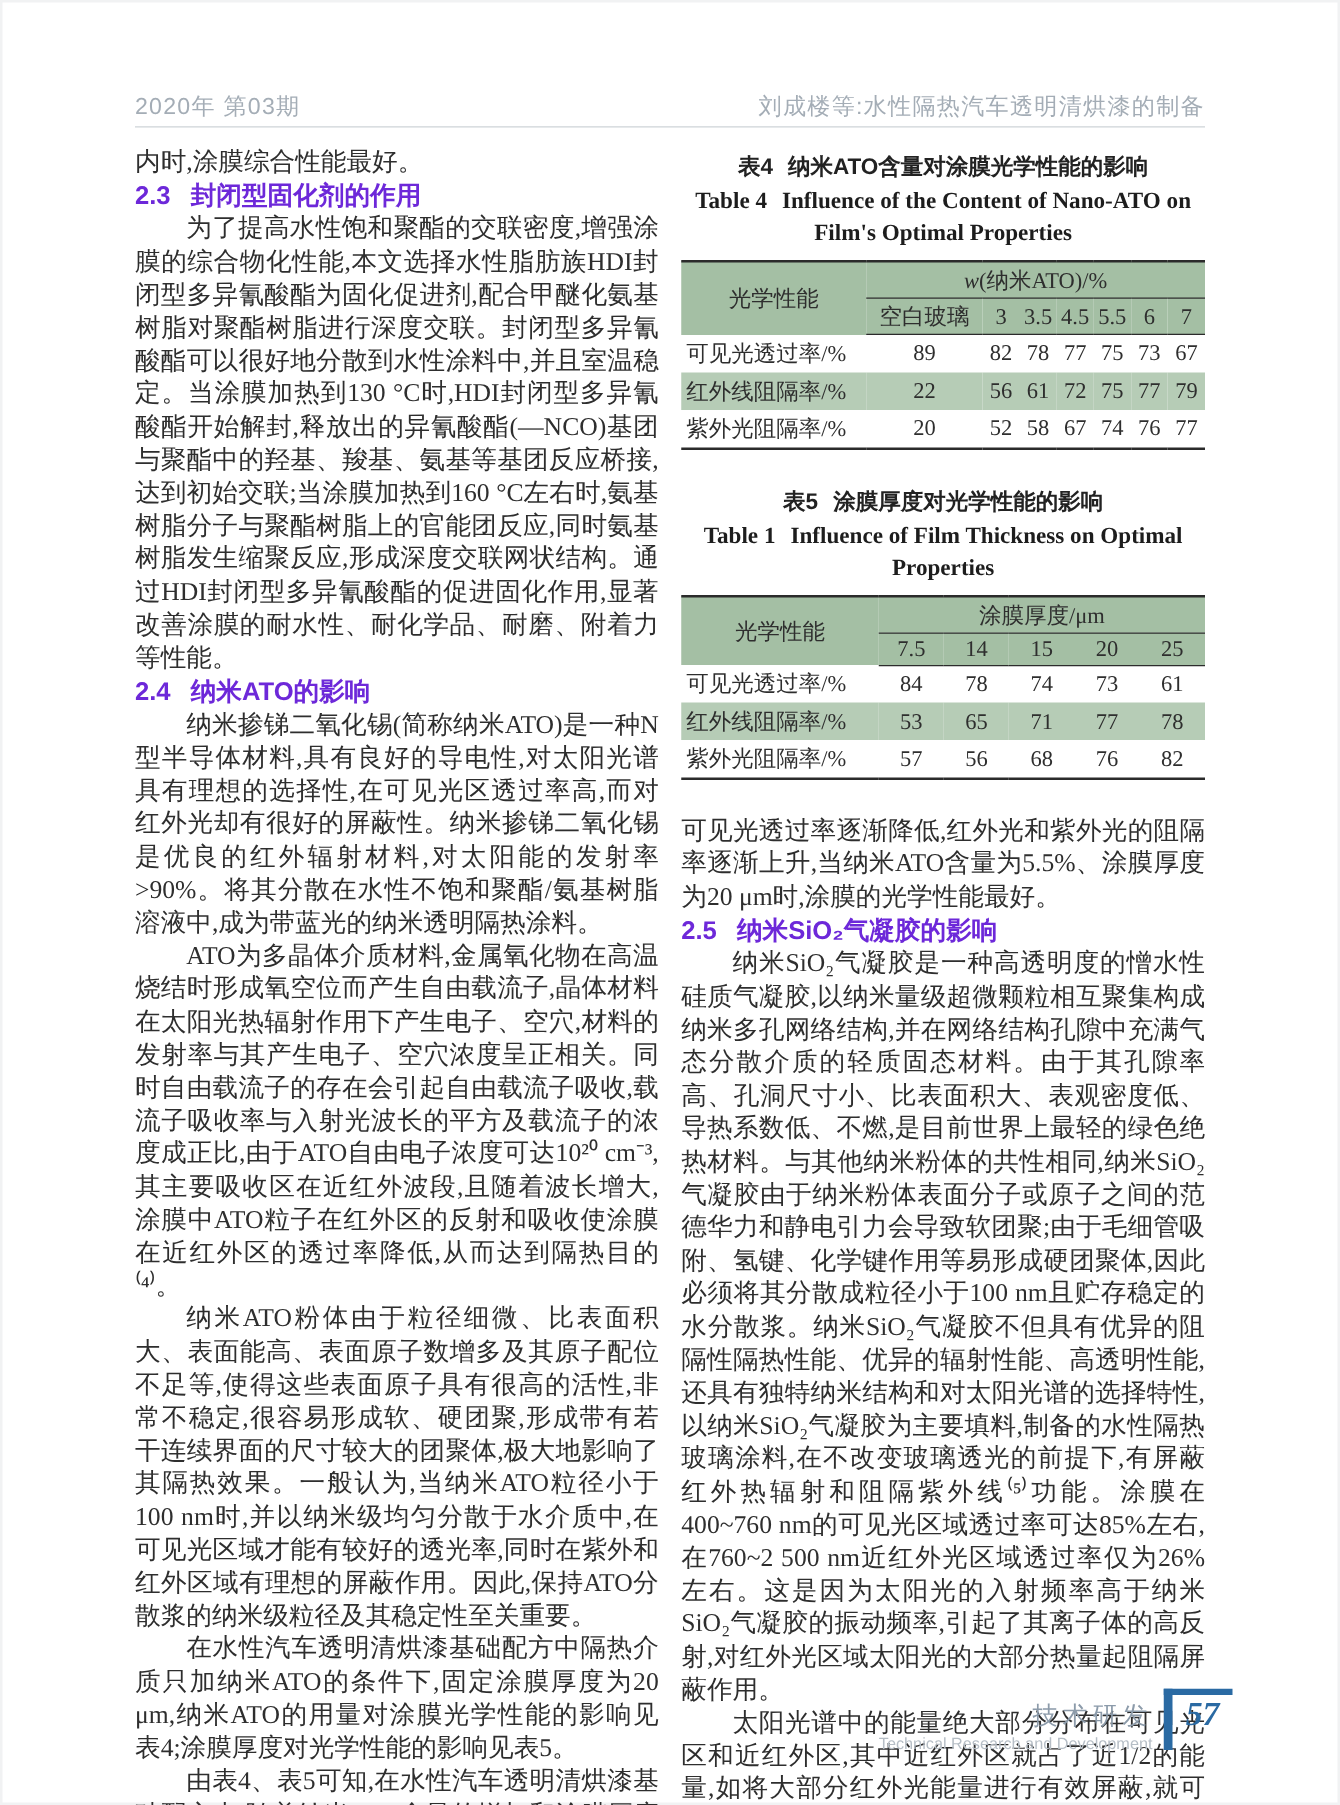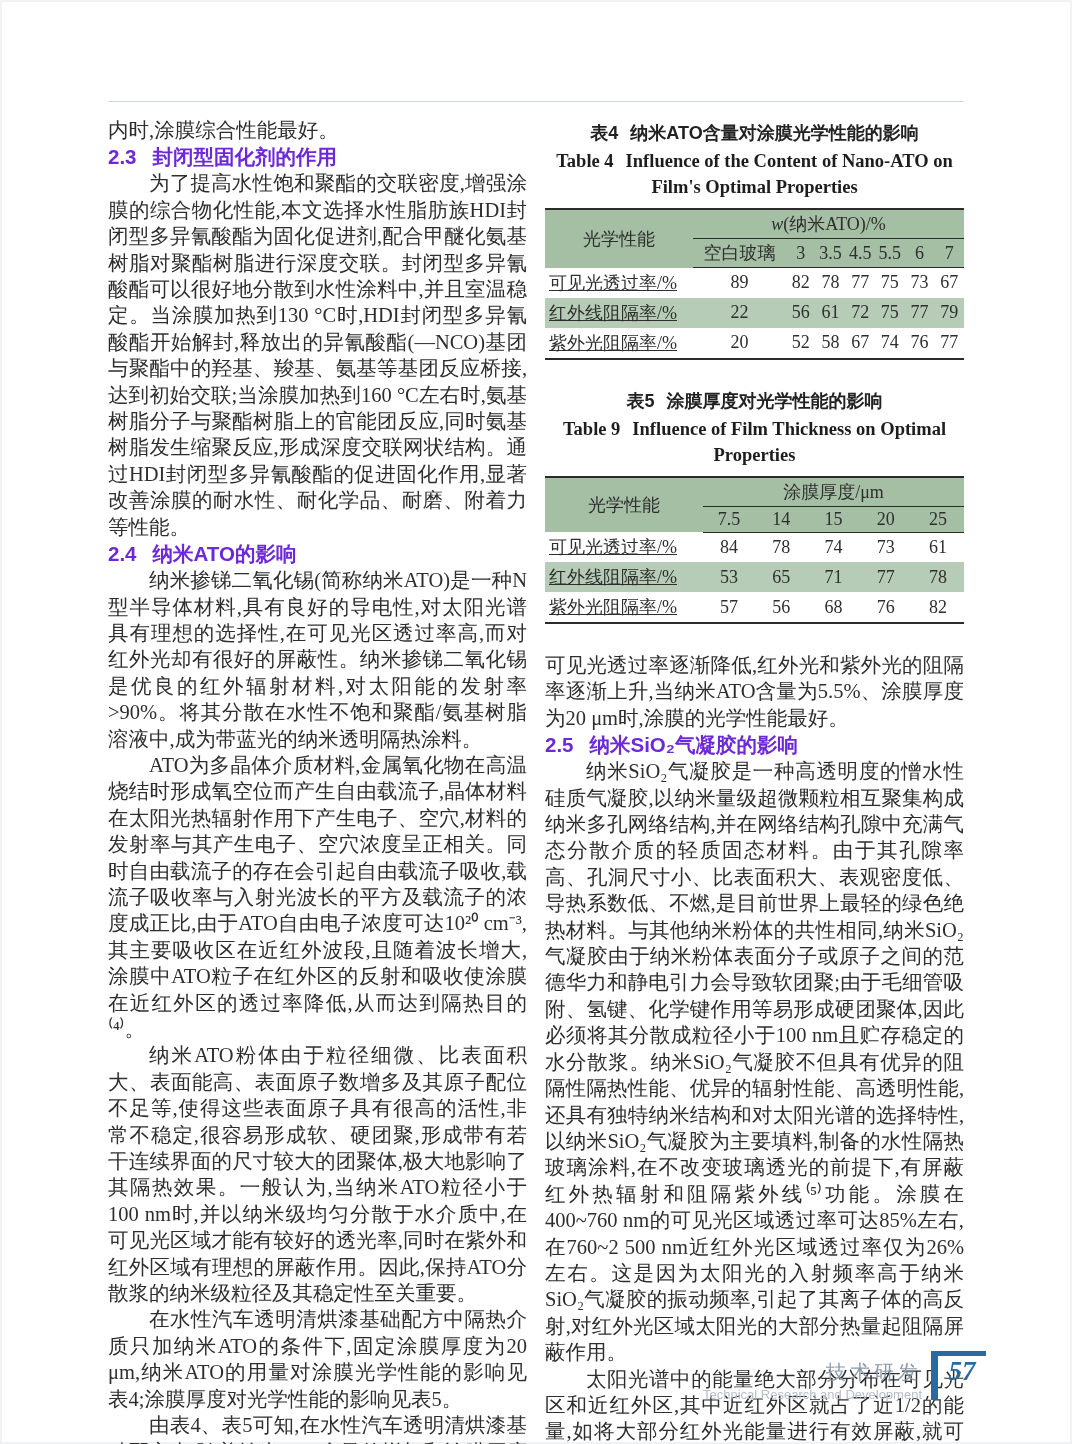--- a/index.html
+++ b/index.html
@@ -48,21 +48,21 @@
   
   table.dtable {
     width:100%; border-collapse:collapse; table-layout:fixed;
     border-top:2px solid #2b2b2b; border-bottom:2px solid #2b2b2b;
     font-size:18px; color:#2e2e2e; margin-bottom:28px;
   }
   table.dtable thead th { background:#a4bfa4; font-weight:normal; padding:2px 1px; }
   table.dtable thead tr:last-child th { border-bottom:1.5px solid #2b2b2b; }
   table.dtable th.spanner { border-bottom:1px solid #2b2b2b; }
   table.dtable td { text-align:center; padding:3px 1px; }
-  table.dtable td.label { text-align:left; padding-left:4px;text-decoration:underline; }
+  table.dtable td.label { text-align:left; padding-left:4px; }
   table.dtable tbody tr.stripe { background:#b6ccb6; }
   table.dtable i { font-family:"Liberation Serif", serif; }
 
   .tblock4 { margin-bottom:10px; }
   .tblock5 { margin-bottom:16px; }
 
   
   .pfooter { position:absolute; right:86px; bottom:42px; display:flex; align-items:flex-start; }
   .footer-labels { text-align:right; margin-right:9px; padding-top:8px; }
   .f-zh { font-family:"Liberation Sans", sans-serif; font-size:20px; color:#8c9baa; letter-spacing:4px; }
@@ -71,20 +71,24 @@
     border-left:7px solid #2a6aa3; border-top:5px solid #2a6aa3;
     width:48px; height:44px; display:flex; justify-content:center;
   }
   .pagenum { color:#2a6aa3; font-style:italic; font-weight:bold; font-size:27px; }
 </style>
 </head>
 <body>
 
 <div class="page">
 
+  <div class="pheader">
+    <span>2020年 第03期</span>
+    <span>刘成楼等:水性隔热汽车透明清烘漆的制备</span>
+  </div>
   <div class="hrule"></div>
 
   <div class="columns">
 
     <div class="col">
       <p class="body cont">内时,涂膜综合性能最好。</p>
       <h3 class="sec">
         <span class="sec-num">2.3</span><span>封闭型固化剂的作用</span>
       </h3>
       <p class="body">为了提高水性饱和聚酯的交联密度,增强涂膜的综合物化性能,本文选择水性脂肪族HDI封闭型多异氰酸酯为固化促进剂,配合甲醚化氨基树脂对聚酯树脂进行深度交联。封闭型多异氰酸酯可以很好地分散到水性涂料中,并且室温稳定。当涂膜加热到130 °C时,HDI封闭型多异氰酸酯开始解封,释放出的异氰酸酯(—NCO)基团与聚酯中的羟基、羧基、氨基等基团反应桥接,达到初始交联;当涂膜加热到160 °C左右时,氨基树脂分子与聚酯树脂上的官能团反应,同时氨基树脂发生缩聚反应,形成深度交联网状结构。通过HDI封闭型多异氰酸酯的促进固化作用,显著改善涂膜的耐水性、耐化学品、耐磨、附着力等性能。</p>
@@ -166,21 +170,21 @@
             </tr>
           </tbody>
         </table>
       </div>
 
       <div class="tblock5">
         <div class="cap-zh">
           <span class="cap-label">表5</span><span>涂膜厚度对光学性能的影响</span>
         </div>
         <div class="cap-en">
-          <span class="cap-label">Table 9</span><span>Influence of Film Thickness on Optimal Properties</span>
+          <span class="cap-label">Table 1</span><span>Influence of Film Thickness on Optimal Properties</span>
         </div>
         <table class="dtable">
           <colgroup>
             <col style="width:158px">
               <col>
               <col>
               <col>
               <col>
               <col>
           </colgroup>

